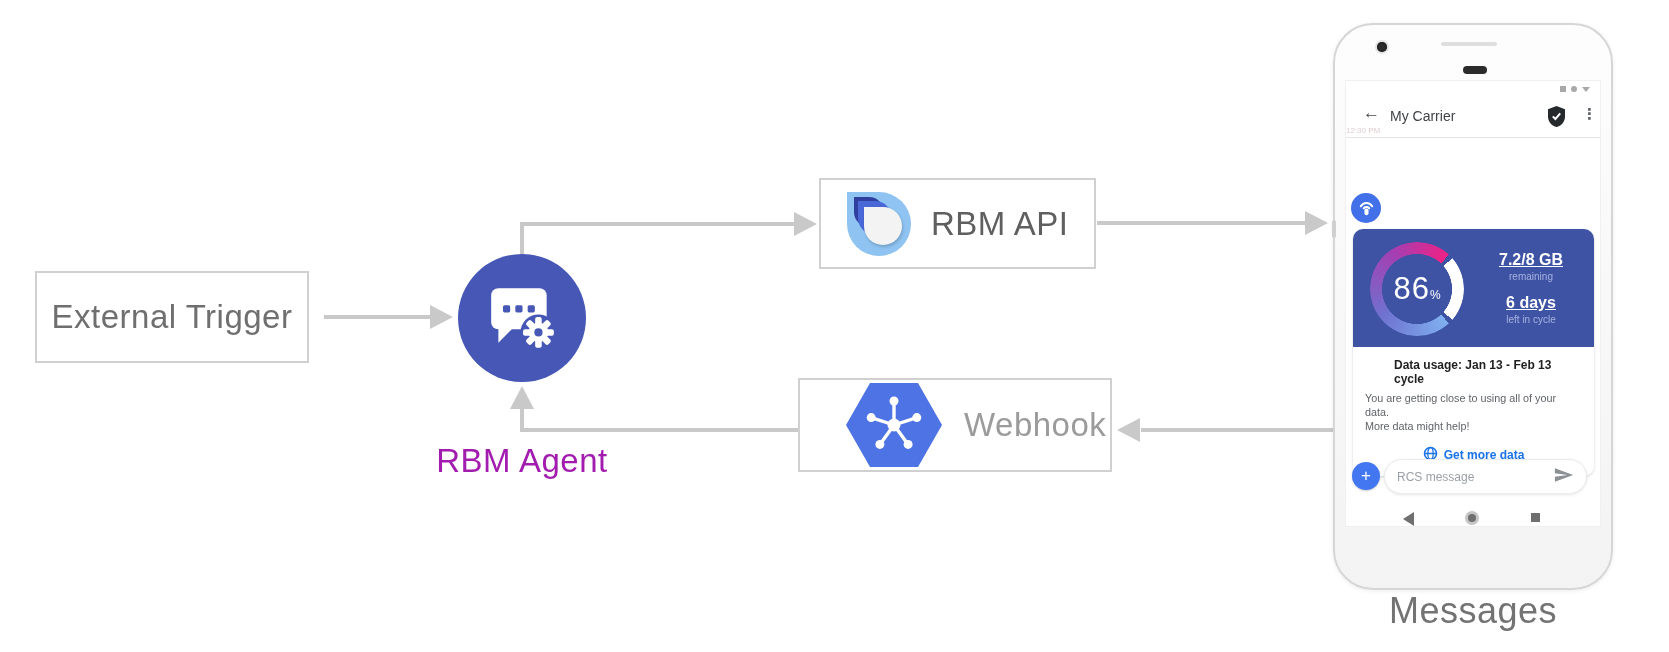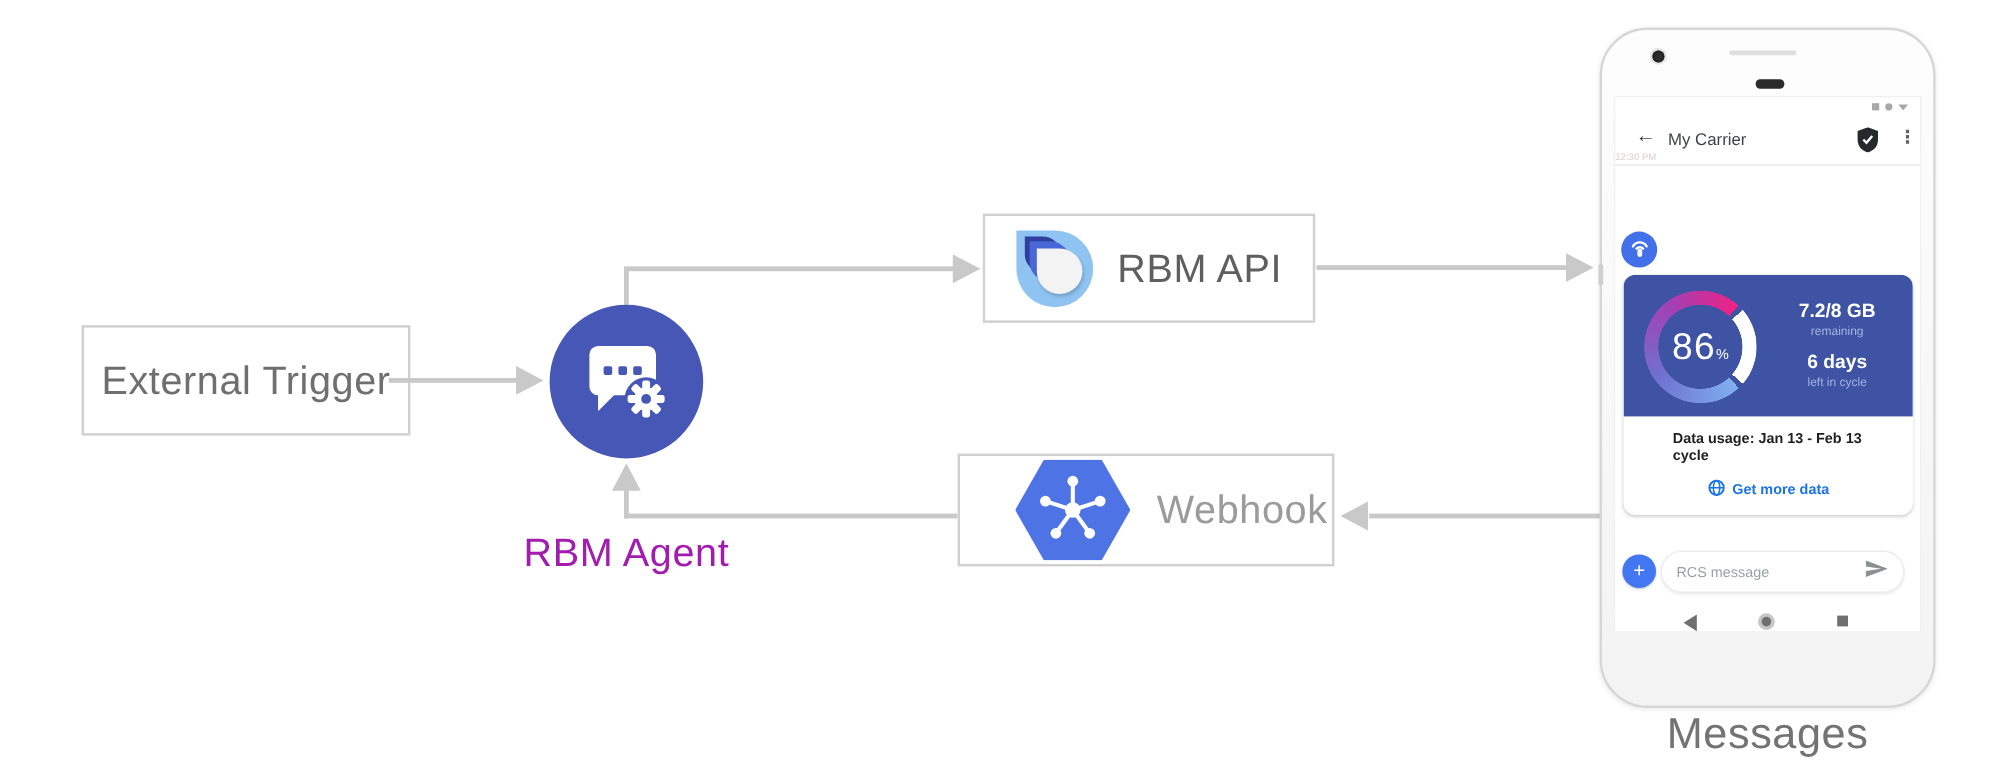--- a/index.html
+++ b/index.html
@@ -78,21 +78,21 @@
          background:conic-gradient(from 137deg,#7fb0f0 0deg,#6f72cf 95deg,#a43fb2 190deg,
                     #ee2285 266deg,#3e53a4 266deg 272deg,#ffffff 272deg 354deg,#3e53a4 354deg 360deg);
          -webkit-mask:radial-gradient(closest-side,transparent 74%,#000 75%);
                  mask:radial-gradient(closest-side,transparent 74%,#000 75%);}
   .gauge-val{position:absolute;left:17px;top:13px;width:94px;height:94px;display:flex;
              align-items:center;justify-content:center;color:#fff;font-weight:300;}
   .gauge-val .pct{font-size:31px;letter-spacing:1px;}
   .gauge-val .unit{font-size:12px;margin-top:12px;}
   .card-stats{position:absolute;left:122px;top:0;width:112px;height:118px;display:flex;
               flex-direction:column;align-items:center;justify-content:center;text-align:center;color:#fff;}
-  .cs-big{font-size:16px;font-weight:700;}
+  .cs-big{font-size:16px;font-weight:700;text-decoration:underline;}
   .cs-small{font-size:10px;color:#a7b2e0;margin-top:2px;}
   .cs-gap{height:12px;}
   .card-white{padding:11px 12px 12px;background:#fff;}
   .cw-title{font-size:12px;font-weight:700;color:#1f1f1f;padding-left:29px;}
   .cw-body{font-size:10.8px;line-height:14px;color:#5f6368;margin-top:5px;}
   .cw-action{margin-top:13px;display:flex;align-items:center;justify-content:center;gap:6px;
              color:#1a73e8;font-size:12px;font-weight:700;cursor:pointer;}
 
   .plusbtn{position:absolute;left:6px;top:381px;width:28px;height:28px;border-radius:50%;
            background:#4377f2;color:#fff;display:flex;align-items:center;justify-content:center;
@@ -106,21 +106,21 @@
             border-bottom:7px solid transparent;border-right:11px solid #6f6f6f;}
   .nav-home{position:absolute;left:119px;top:2px;width:14px;height:14px;border-radius:50%;
             border:3px solid #c6c6c6;background:#6f6f6f;box-sizing:border-box;}
   .nav-sq{position:absolute;left:185px;top:4px;width:9px;height:9px;background:#6f6f6f;}
 </style>
 </head>
 <body>
 
 <div class="canvas">
 
-  <div class="dbox" style="left:68px;top:271px;width:274px;height:92px;">
+  <div class="dbox" style="left:35px;top:271px;width:274px;height:92px;">
     <span class="dlabel">External Trigger</span>
   </div>
 
   <div class="hline" style="left:324px;top:315px;width:108px;"></div>
   <div class="ah-right" style="left:430px;top:305px;"></div>
 
   <div class="vline" style="left:520px;top:224px;height:30px;"></div>
   <div class="hline" style="left:520px;top:222px;width:276px;"></div>
   <div class="ah-right" style="left:794px;top:212px;"></div>
 
@@ -241,20 +241,24 @@
           <div class="card-stats">
             <span class="cs-big">7.2/8 GB</span>
             <span class="cs-small">remaining</span>
             <span class="cs-gap"></span>
             <span class="cs-big">6 days</span>
             <span class="cs-small">left in cycle</span>
           </div>
         </div>
         <div class="card-white">
           <div class="cw-title">Data usage: Jan 13 - Feb 13 cycle</div>
+          <div class="cw-body">
+            <span>You are getting close to using all of your data.</span><br>
+            <span>More data might help!</span>
+          </div>
           <div class="cw-action">
             <span>
               <svg width="15" height="15" viewBox="0 0 15 15">
                 <circle cx="7.5" cy="7.5" r="6" fill="none" stroke="#1a73e8" stroke-width="1.6"></circle>
                 <ellipse cx="7.5" cy="7.5" rx="2.7" ry="6" fill="none" stroke="#1a73e8" stroke-width="1.3"></ellipse>
                 <line x1="1.5" y1="7.5" x2="13.5" y2="7.5" stroke="#1a73e8" stroke-width="1.3"></line>
               </svg>
             </span>
             <span>Get more data</span>
           </div>

